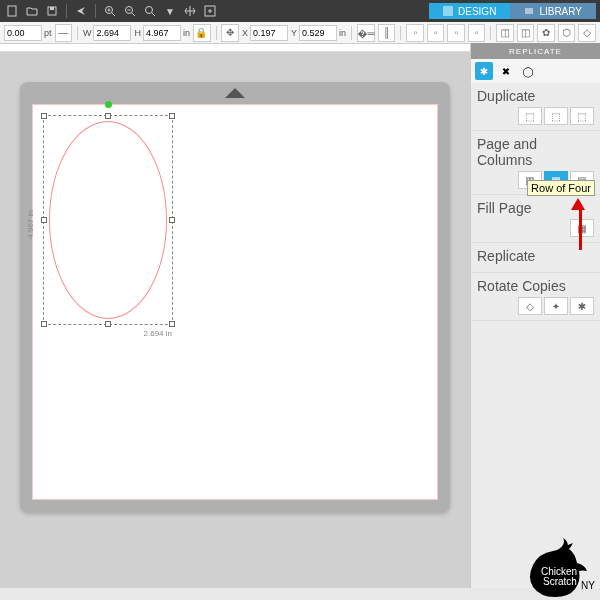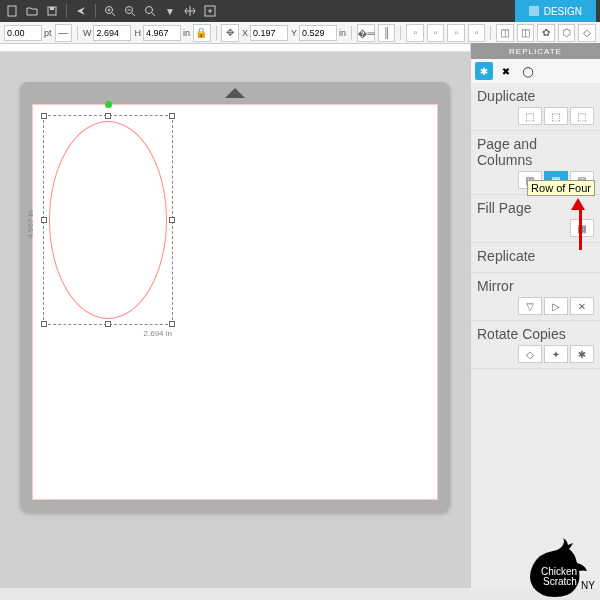--- a/index.html
+++ b/index.html
@@ -1,20 +1,20 @@
 <!DOCTYPE html>
 <html><head>
 <meta charset="utf-8">
 <style>
 *{margin:0;padding:0;box-sizing:border-box;font-family:Arial,sans-serif;font-size:10px}
 body{width:600px;height:600px;background:#e8e8e8;overflow:hidden;position:relative}
 .toolbar1{height:22px;background:#3a3a3a;display:flex;align-items:center;padding:0 4px;gap:4px}
 .toolbar1 .ico{width:16px;height:16px;display:flex;align-items:center;justify-content:center;color:#ccc;cursor:pointer}
 .sep{width:1px;height:14px;background:#666;margin:0 2px}
-.maintabs{margin-left:auto;display:flex;height:22px}
+.maintabs{margin-left:auto;display:flex;height:16px}
 .mtab{padding:0 14px;display:flex;align-items:center;gap:5px;color:#fff;font-size:10px;cursor:pointer}
 .mtab.design{background:#29abe2}
 .mtab.store{background:#4a9b8e}
 .mtab.library{background:#5b8db5}
 .toolbar2{height:22px;background:#f5f5f5;border-bottom:1px solid #ccc;display:flex;align-items:center;padding:0 4px;gap:3px}
 .field{display:flex;align-items:center;gap:2px;font-size:9px;color:#555}
 .field input{width:38px;height:16px;border:1px solid #ccc;font-size:9px;padding:0 2px;background:#fff}
 .field .lbl{font-size:9px}
 .tico{width:18px;height:18px;border:1px solid #ccc;background:#fff;display:flex;align-items:center;justify-content:center;cursor:pointer;color:#666}
 .toolbar3{height:8px;background:#fff;border-bottom:1px solid #ddd}
@@ -110,20 +110,26 @@
         <line x1="6" y1="4" x2="6" y2="8" stroke="#ccc"></line>
       </svg>
     </div>
   <div class="maintabs">
     <div class="mtab design">
         <svg width="10" height="10">
           <rect width="10" height="10" fill="#fff" opacity="0.5"></rect>
         </svg>
         <span>DESIGN</span>
       </div>
+    <div class="mtab library">
+        <svg width="10" height="10">
+          <rect x="1" y="2" width="8" height="6" fill="#fff" opacity="0.5"></rect>
+        </svg>
+        <span>LIBRARY</span>
+      </div>
   </div>
 </div>
 
 <div class="toolbar2">
   <div class="field">
       <input value="0.00" style="">
       <span class="lbl">pt</span>
     </div>
   <div class="tico">—</div>
   <div class="sep" style="background:#ccc"></div>
@@ -213,28 +219,20 @@
   <div class="prow">
     <div class="plbl">Fill Page</div>
     <div class="picos">
       <div class="pico">▦</div>
     </div>
   </div>
   <div class="prow">
       <div class="plbl">Replicate</div>
     </div>
   <div class="prow">
-    <div class="plbl">Mirror</div>
-    <div class="picos">
-      <div class="pico">▽</div>
-      <div class="pico">▷</div>
-      <div class="pico">✕</div>
-    </div>
-  </div>
-  <div class="prow">
     <div class="plbl">Rotate Copies</div>
     <div class="picos">
       <div class="pico">◇</div>
       <div class="pico">✦</div>
       <div class="pico">✱</div>
     </div>
   </div>
   <div class="tooltip">Row of Four</div>
   <div class="arrow-annot">
     <div class="head"></div>

